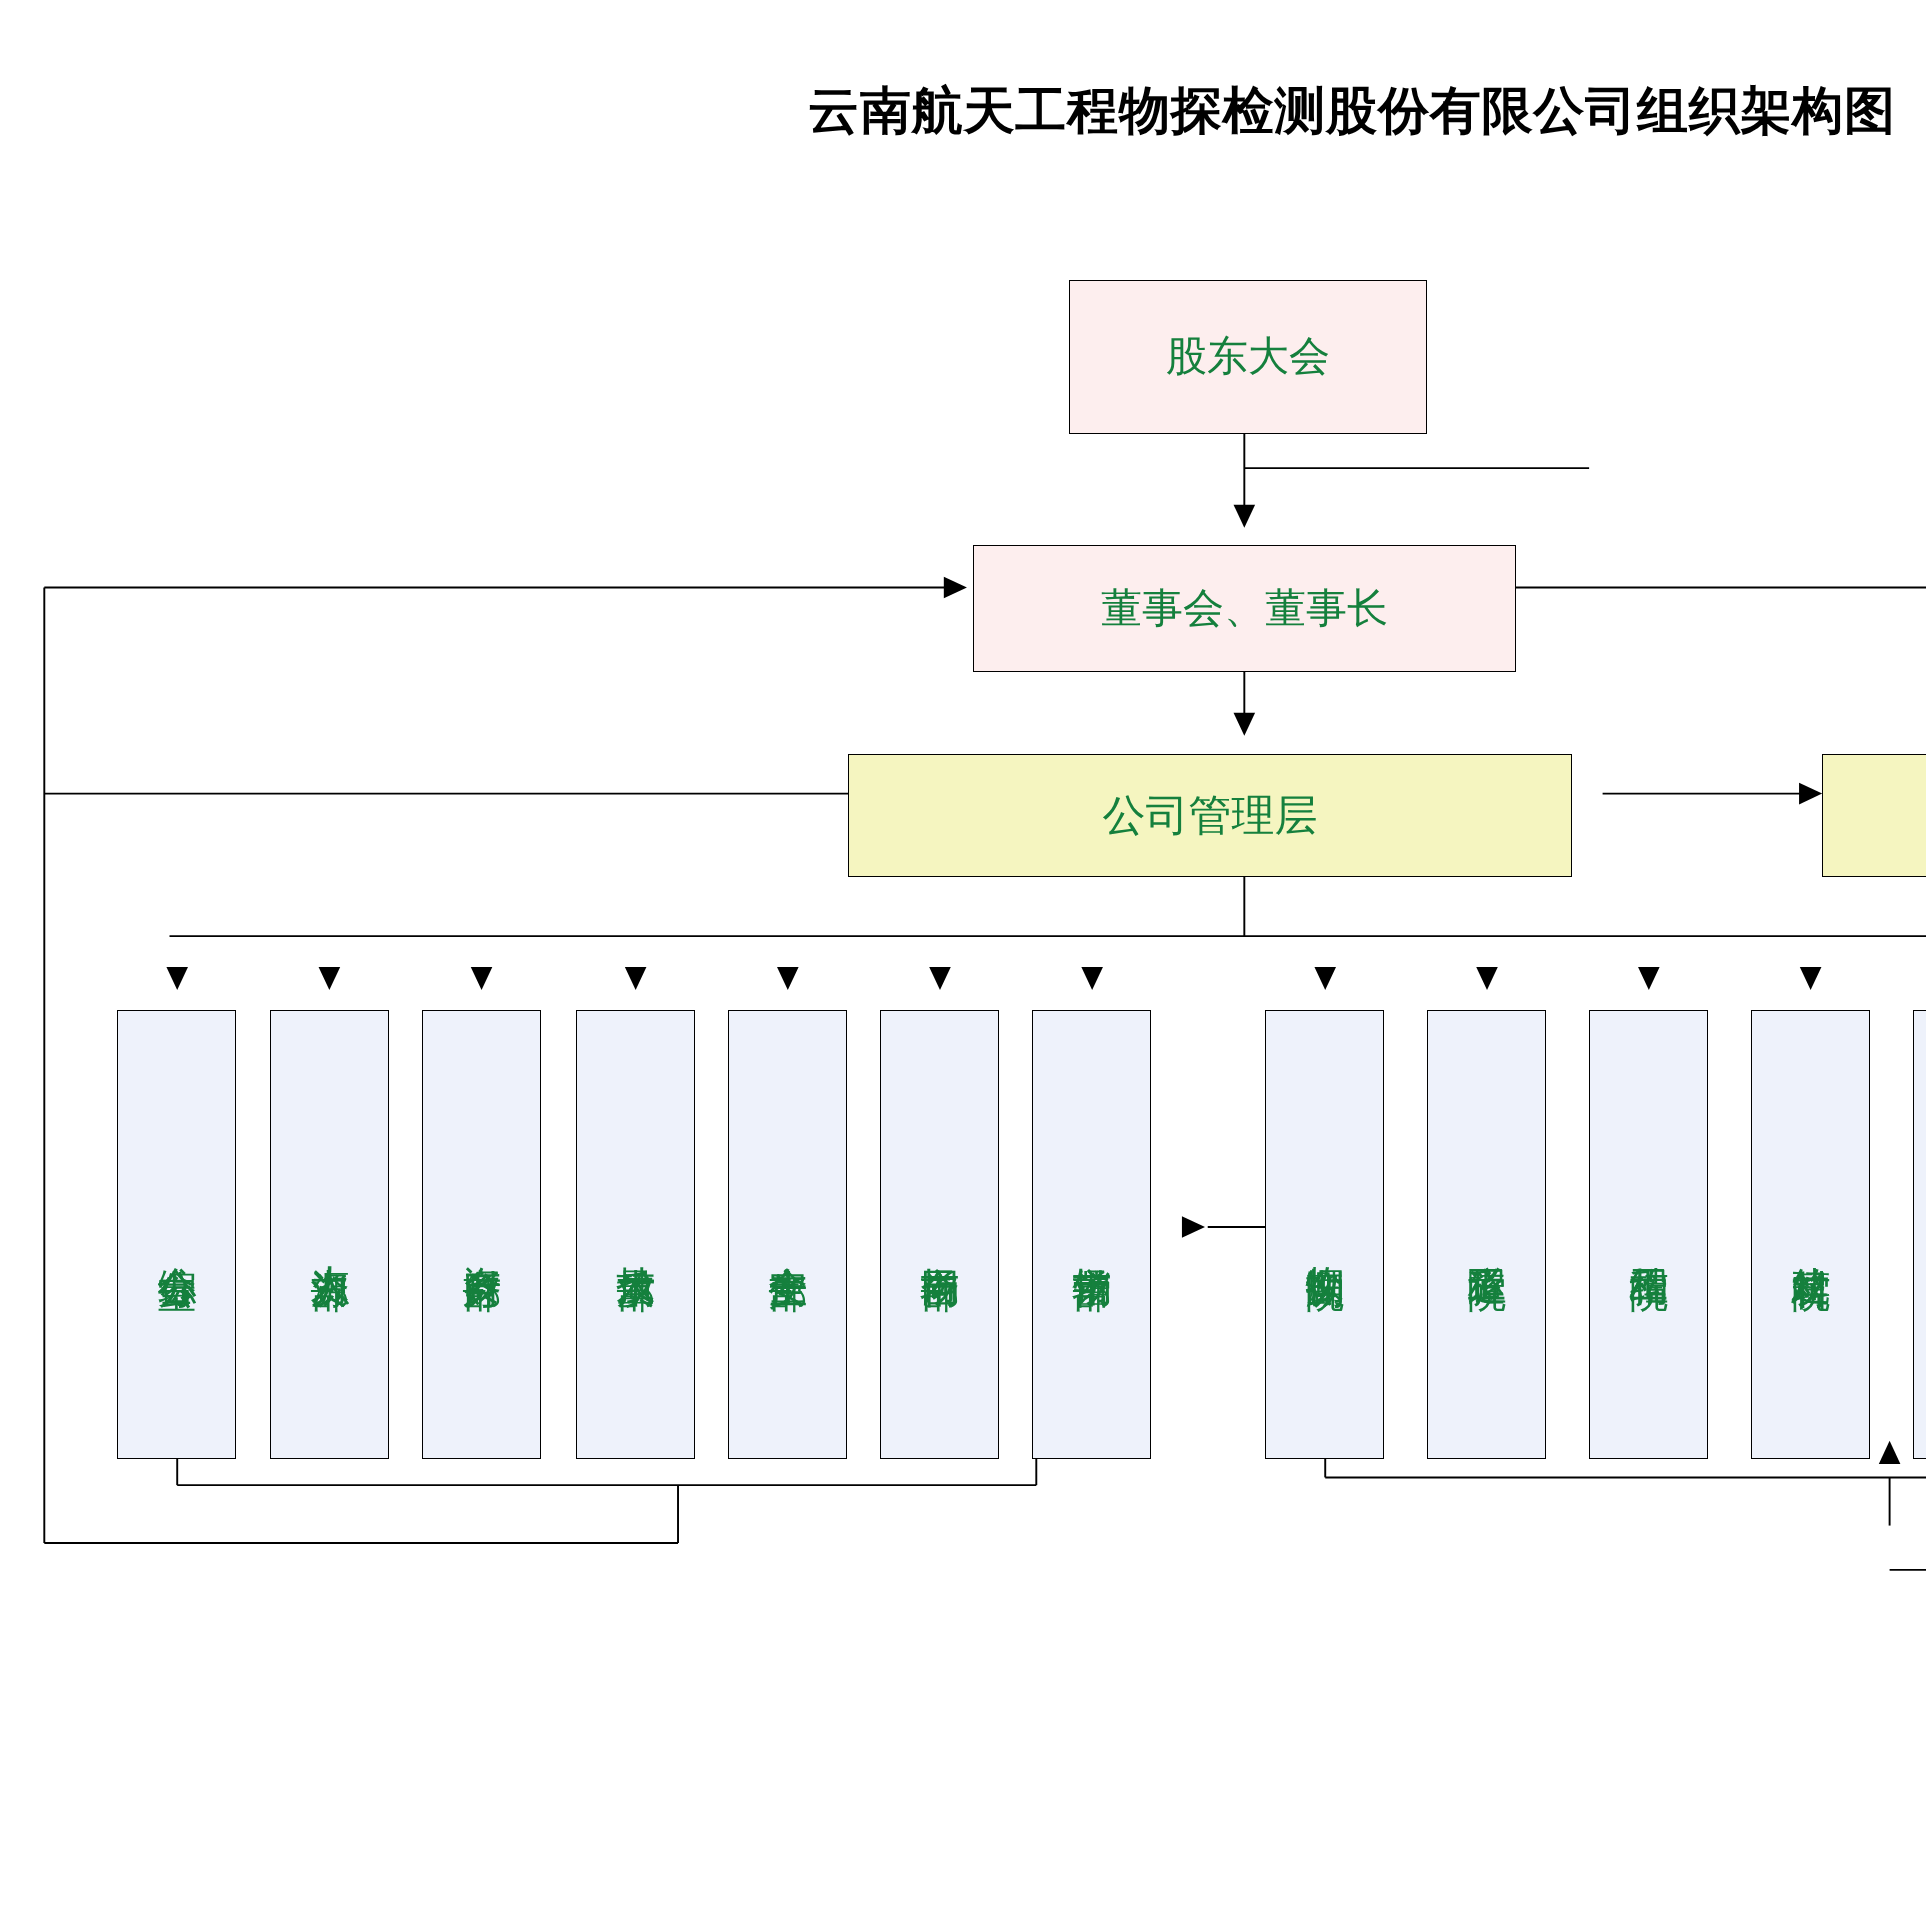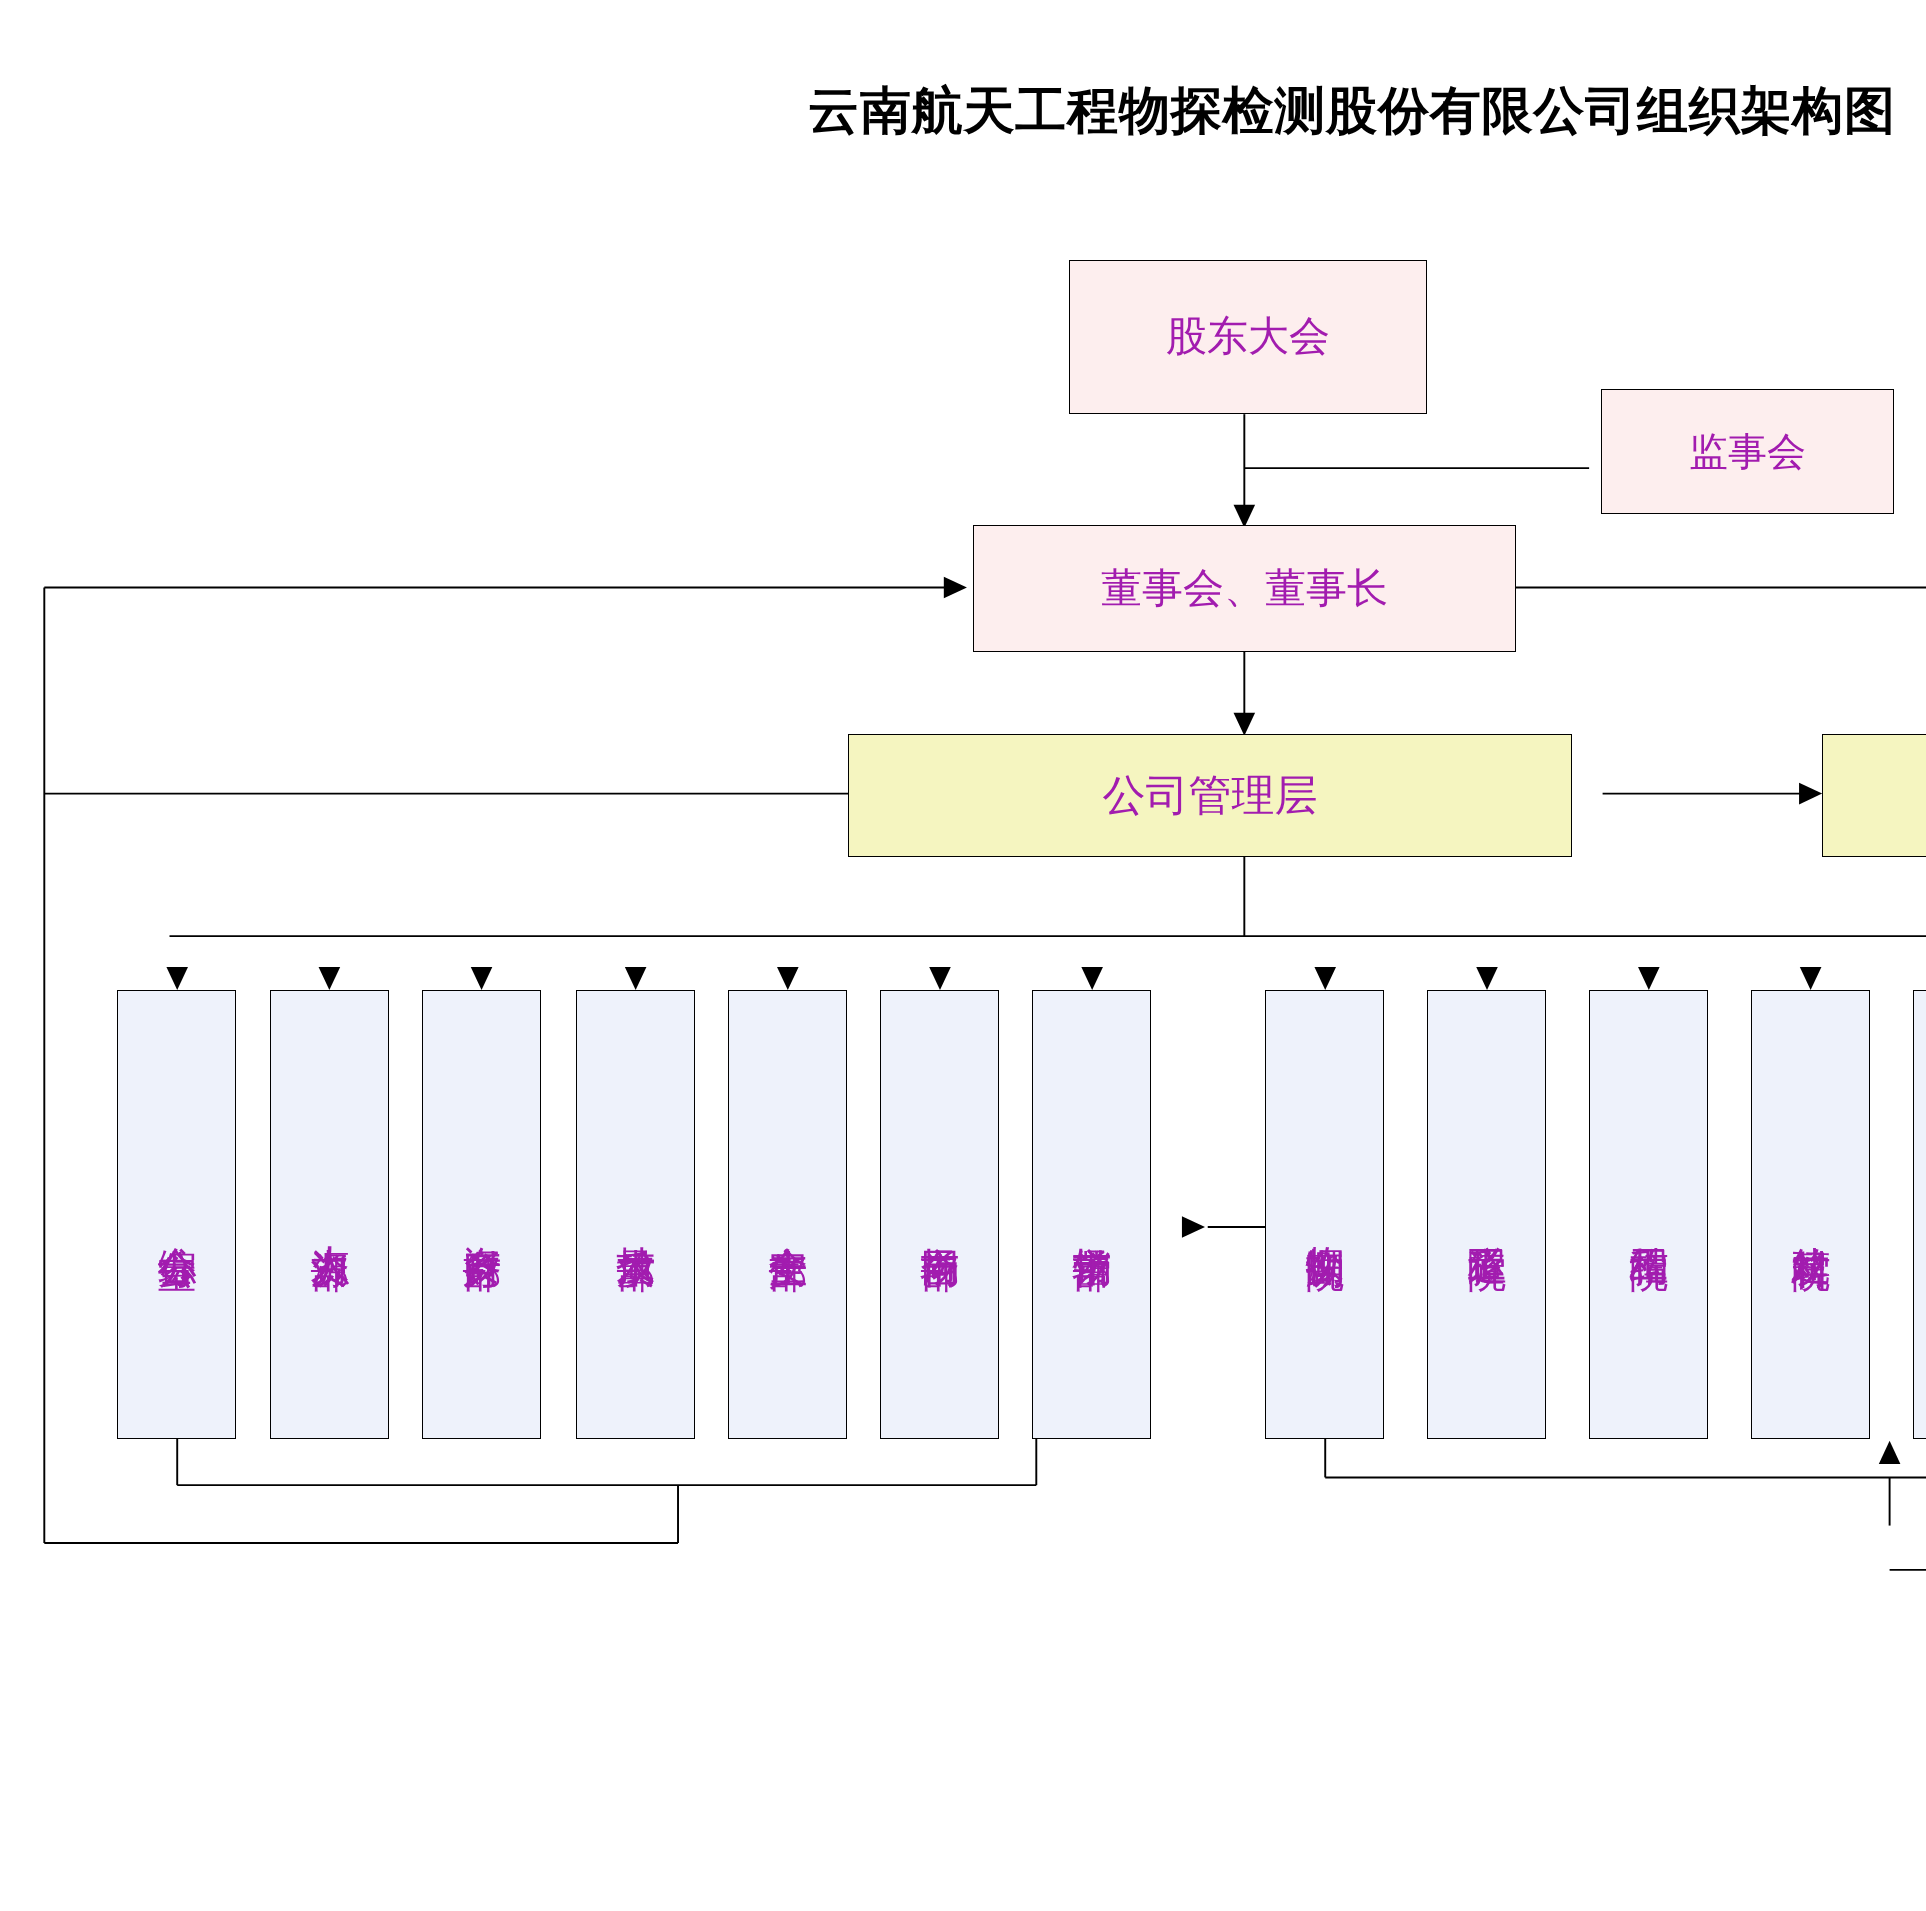--- a/index.html
+++ b/index.html
@@ -28,22 +28,23 @@
     color: #000000;
     letter-spacing: 0.8px;
   }
   .node {
     position: absolute;
     box-sizing: border-box;
     border: 1.2px solid #000000;
     display: flex;
     align-items: center;
     justify-content: center;
-    color: #a21caf;
+    color: #15803d;
     text-align: center;
+    margin-top: 20px;
   }
   .node.pink {
     background: #fdeeee;
   }
   .node.yellow {
     background: #f5f5c0;
   }
   .node.blue {
     background: #eef2fb;
   }
@@ -156,23 +157,20 @@
       <polygon points="3307,3185 3367,3157 3367,3213"></polygon>
 
       <polygon points="3238,1215 3238,1215 3238,1215"></polygon>
     </g>
   </svg>
 
   <div class="node pink" style="left:1069px; top:260px; width:358px; height:154px; font-size:41px;">
     <span class="lbl">股东大会</span>
   </div>
 
-  <div class="node pink" style="left:1601px; top:389px; width:293px; height:125px; font-size:39px;">
-    <span class="lbl">监事会</span>
-  </div>
 
   <div class="node pink" style="left:973px; top:525px; width:543px; height:127px; font-size:41px;align-items:center;">
     <span class="lbl">董事会、董事长</span>
   </div>
 
   <div class="node yellow" style="left:848px; top:734px; width:724px; height:123px; font-size:43px;">
     <span class="lbl">公司管理层</span>
   </div>
 
   <div class="node yellow" style="left:1822px; top:734px; width:747px; height:123px; font-size:41px;">

